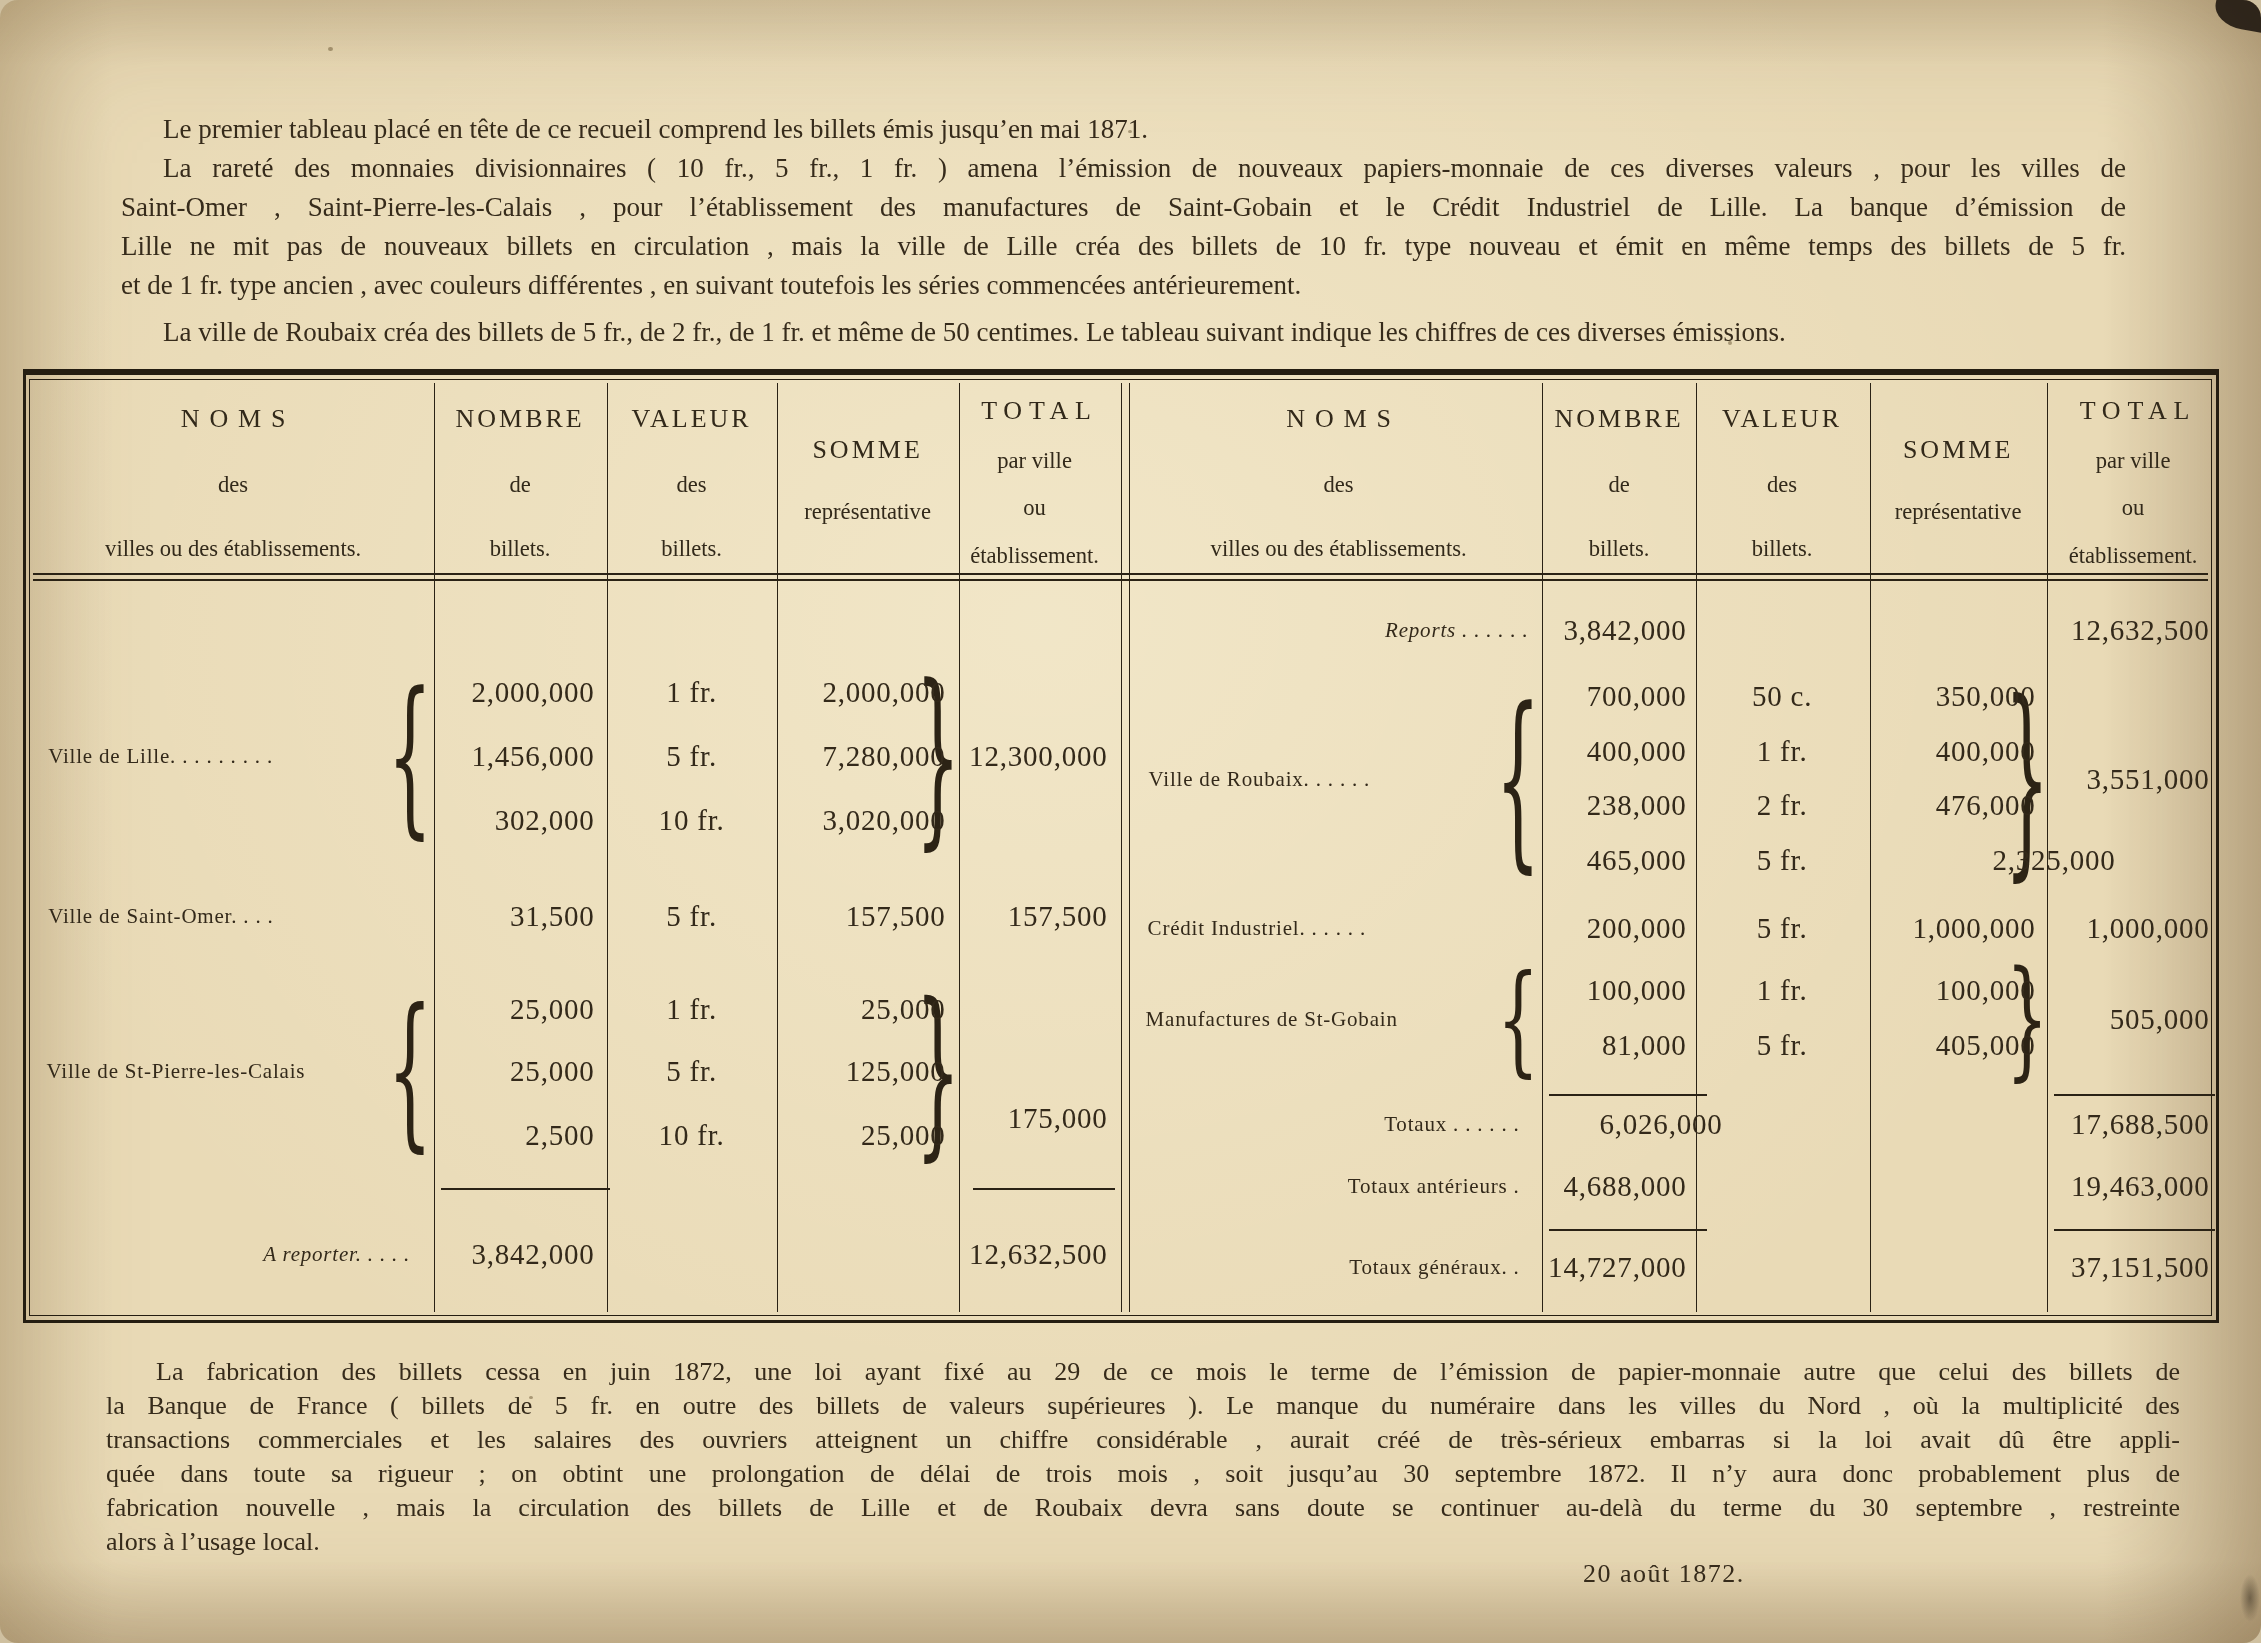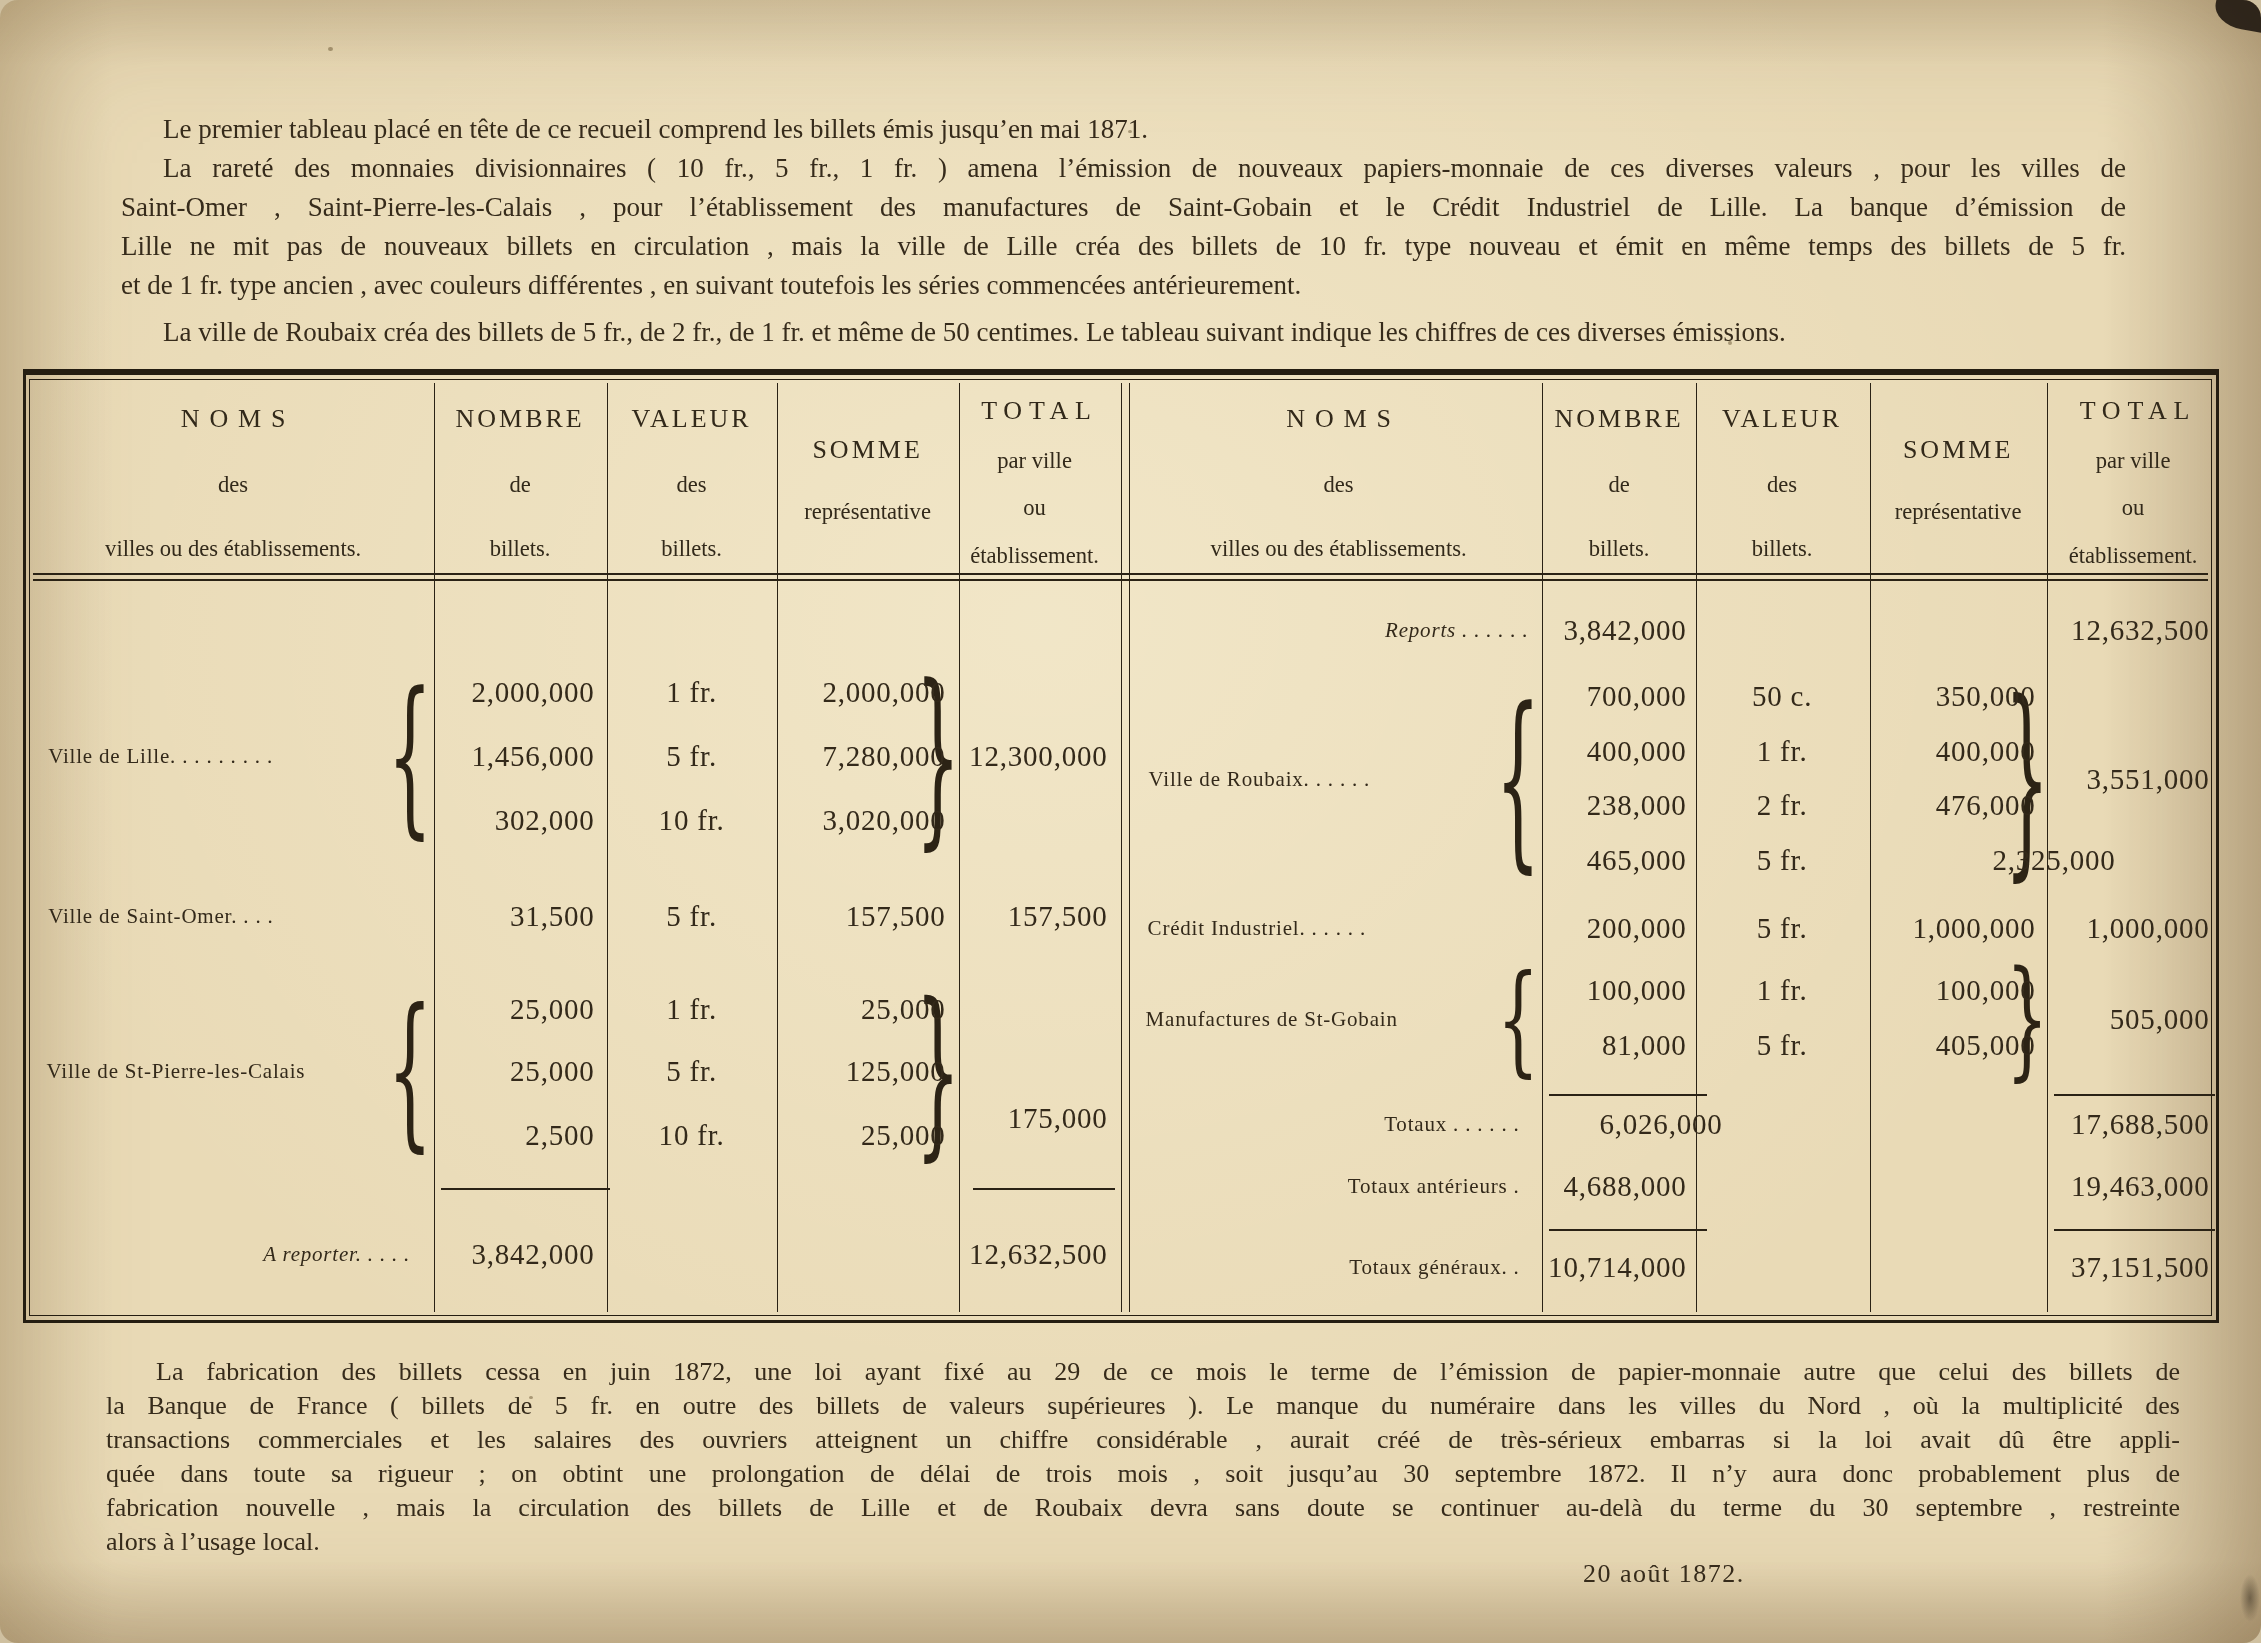--- a/index.html
+++ b/index.html
@@ -254,21 +254,21 @@
     <span class="cell r" style="left:2021px;top:749px;width:163px;">17,688,500</span>
 
     <span class="cell name r" style="left:1113px;top:811px;width:381px;">Totaux antérieurs .</span>
     <span class="cell r" style="left:1516px;top:811px;width:145px;">4,688,000</span>
     <span class="cell r" style="left:2021px;top:811px;width:163px;">19,463,000</span>
 
     <div class="sumline" style="left:1523px;top:854px;width:158px;"></div>
     <div class="sumline" style="left:2028px;top:854px;width:161px;"></div>
 
     <span class="cell name r" style="left:1113px;top:892px;width:381px;">Totaux généraux. .</span>
-    <span class="cell r" style="left:1516px;top:892px;width:145px;">10,714,000</span>
+    <span class="cell r" style="left:1516px;top:892px;width:145px;">14,727,000</span>
     <span class="cell r" style="left:2021px;top:892px;width:163px;">37,151,500</span>
   </div>
 
   <div class="footer-text">
     <div class="tline ind">La fabrication des billets cessa en juin 1872, une loi ayant fixé au 29 de ce mois le terme de l’émission de papier-monnaie autre que celui des billets de</div>
     <div class="tline">la Banque de France ( billets de 5 fr. en outre des billets de valeurs supérieures ). Le manque du numéraire dans les villes du Nord , où la multiplicité des</div>
     <div class="tline">transactions commerciales et les salaires des ouvriers atteignent un chiffre considérable , aurait créé de très-sérieux embarras si la loi avait dû être appli-</div>
     <div class="tline">quée dans toute sa rigueur ; on obtint une prolongation de délai de trois mois , soit jusqu’au 30 septembre 1872. Il n’y aura donc probablement plus de</div>
     <div class="tline">fabrication nouvelle , mais la circulation des billets de Lille et de Roubaix devra sans doute se continuer au-delà du terme du 30 septembre , restreinte</div>
     <div class="tline last">alors à l’usage local.</div>

